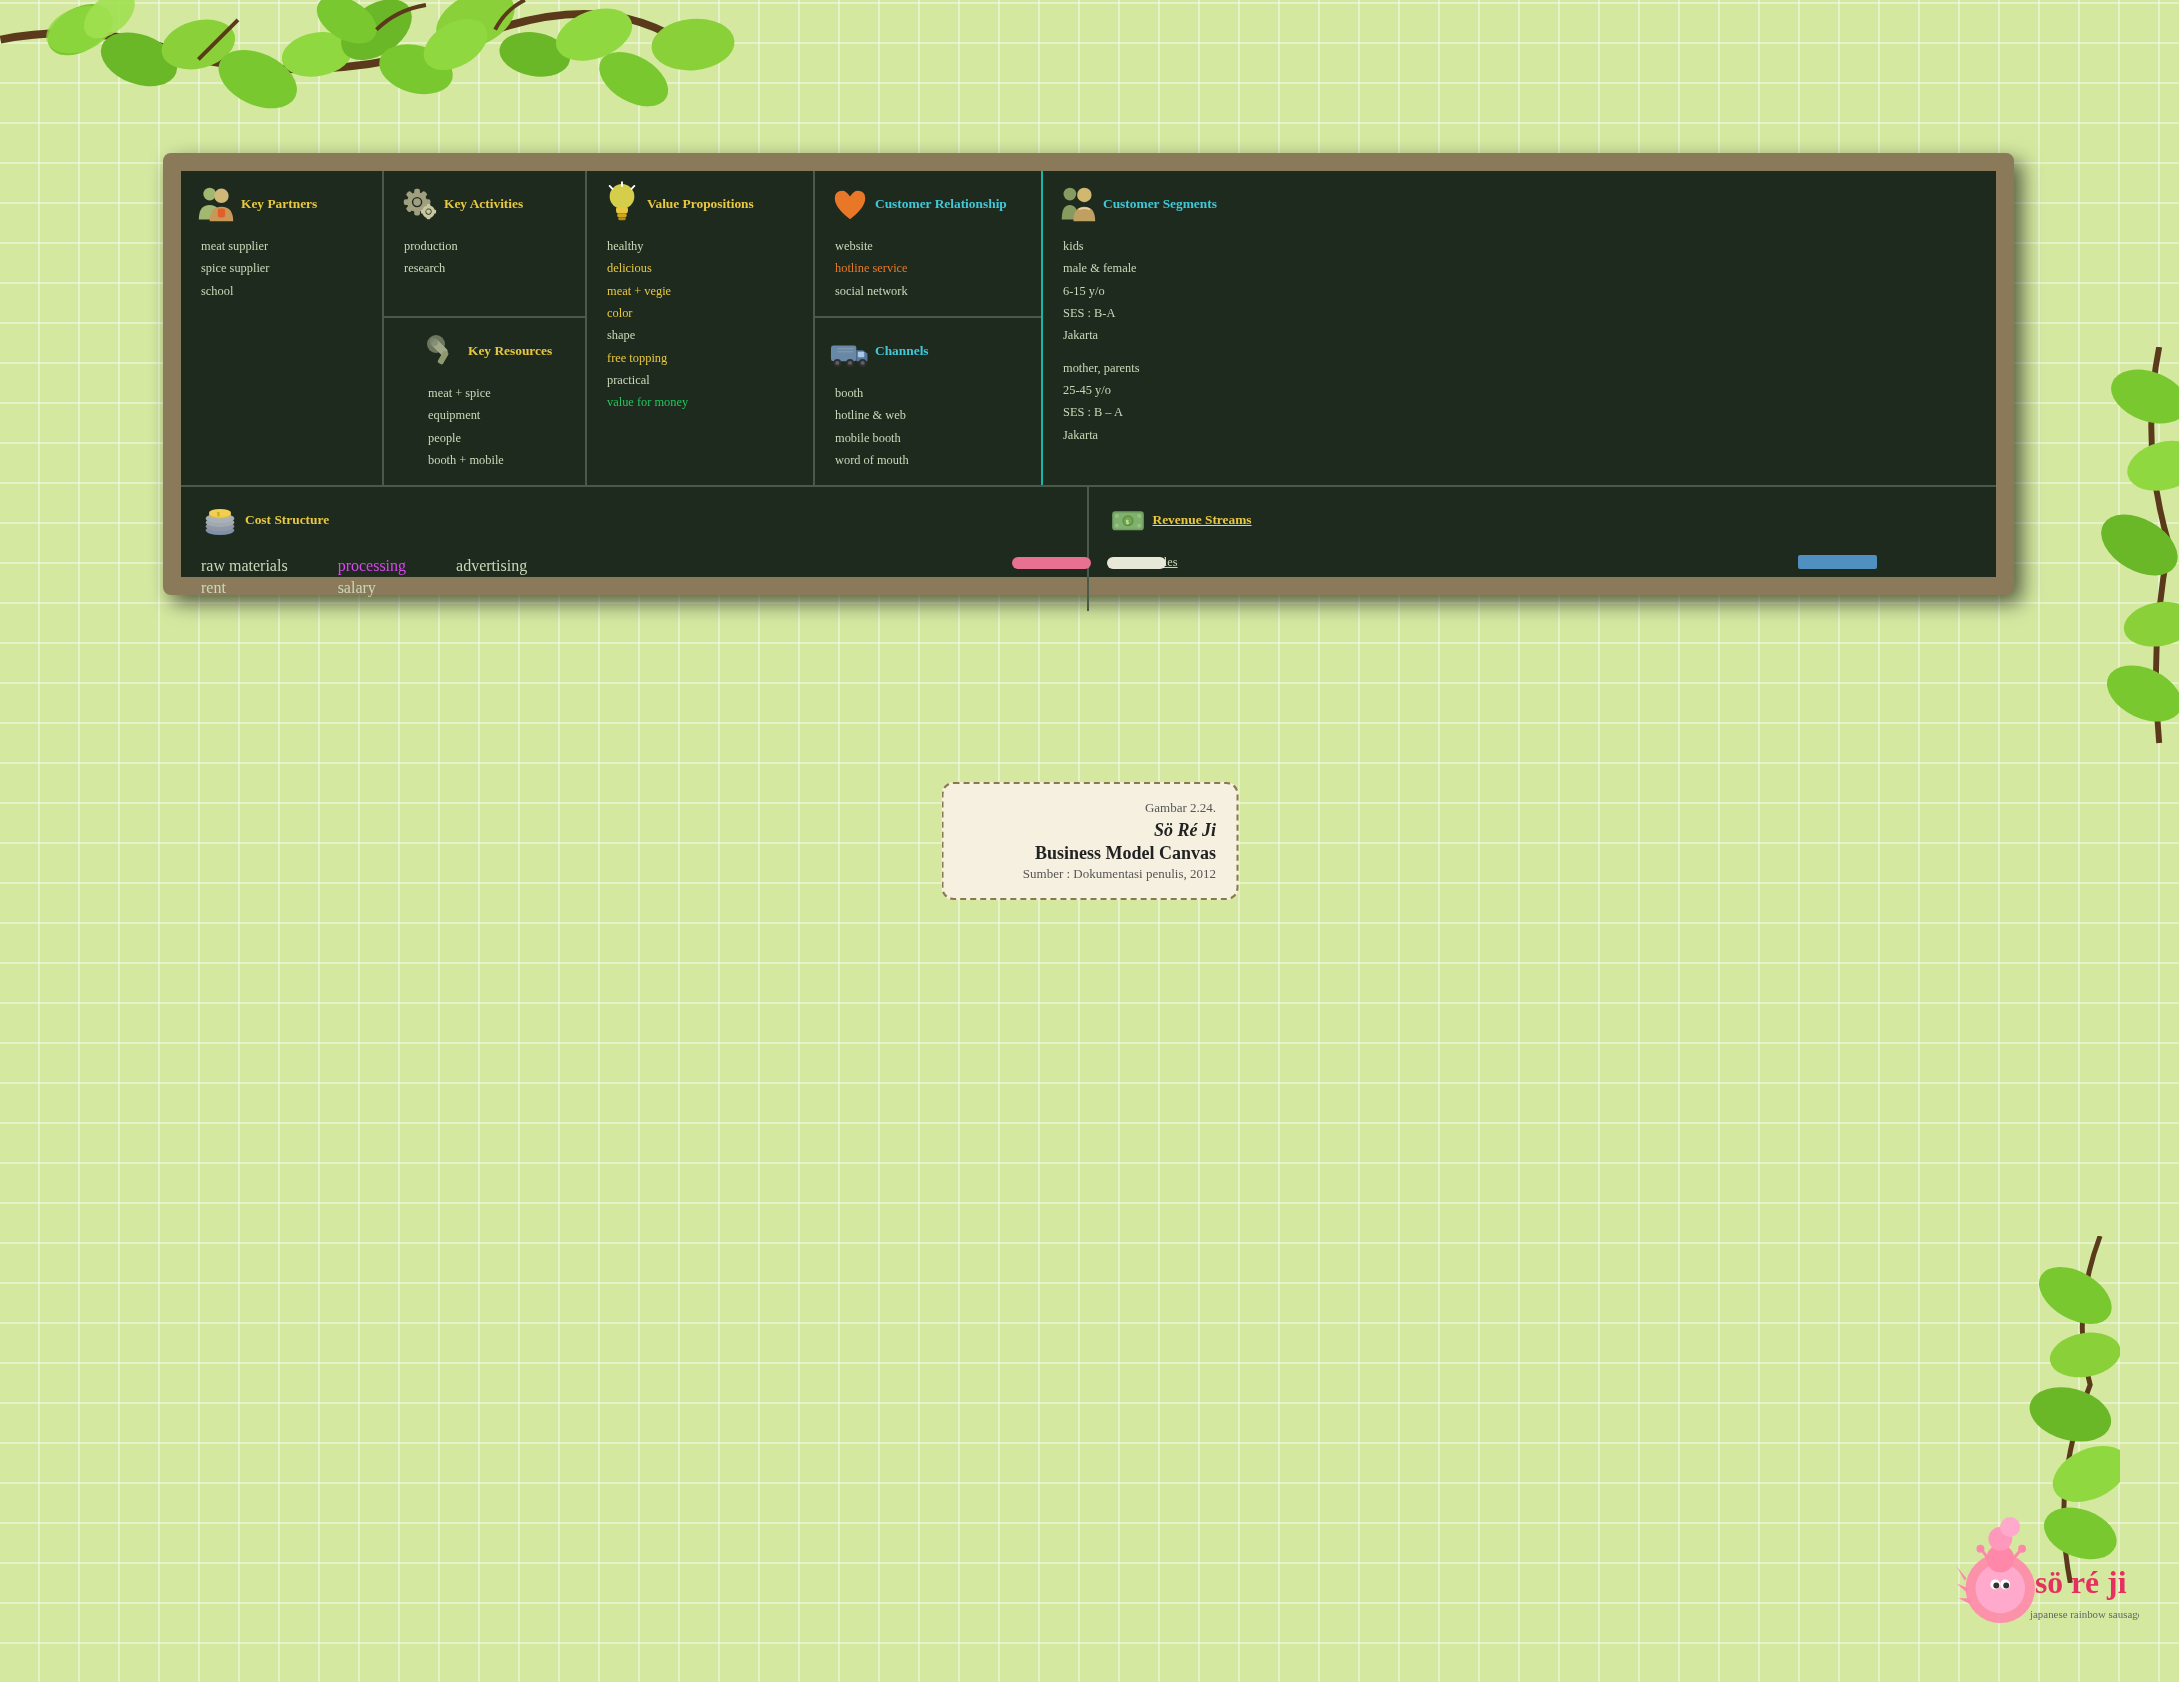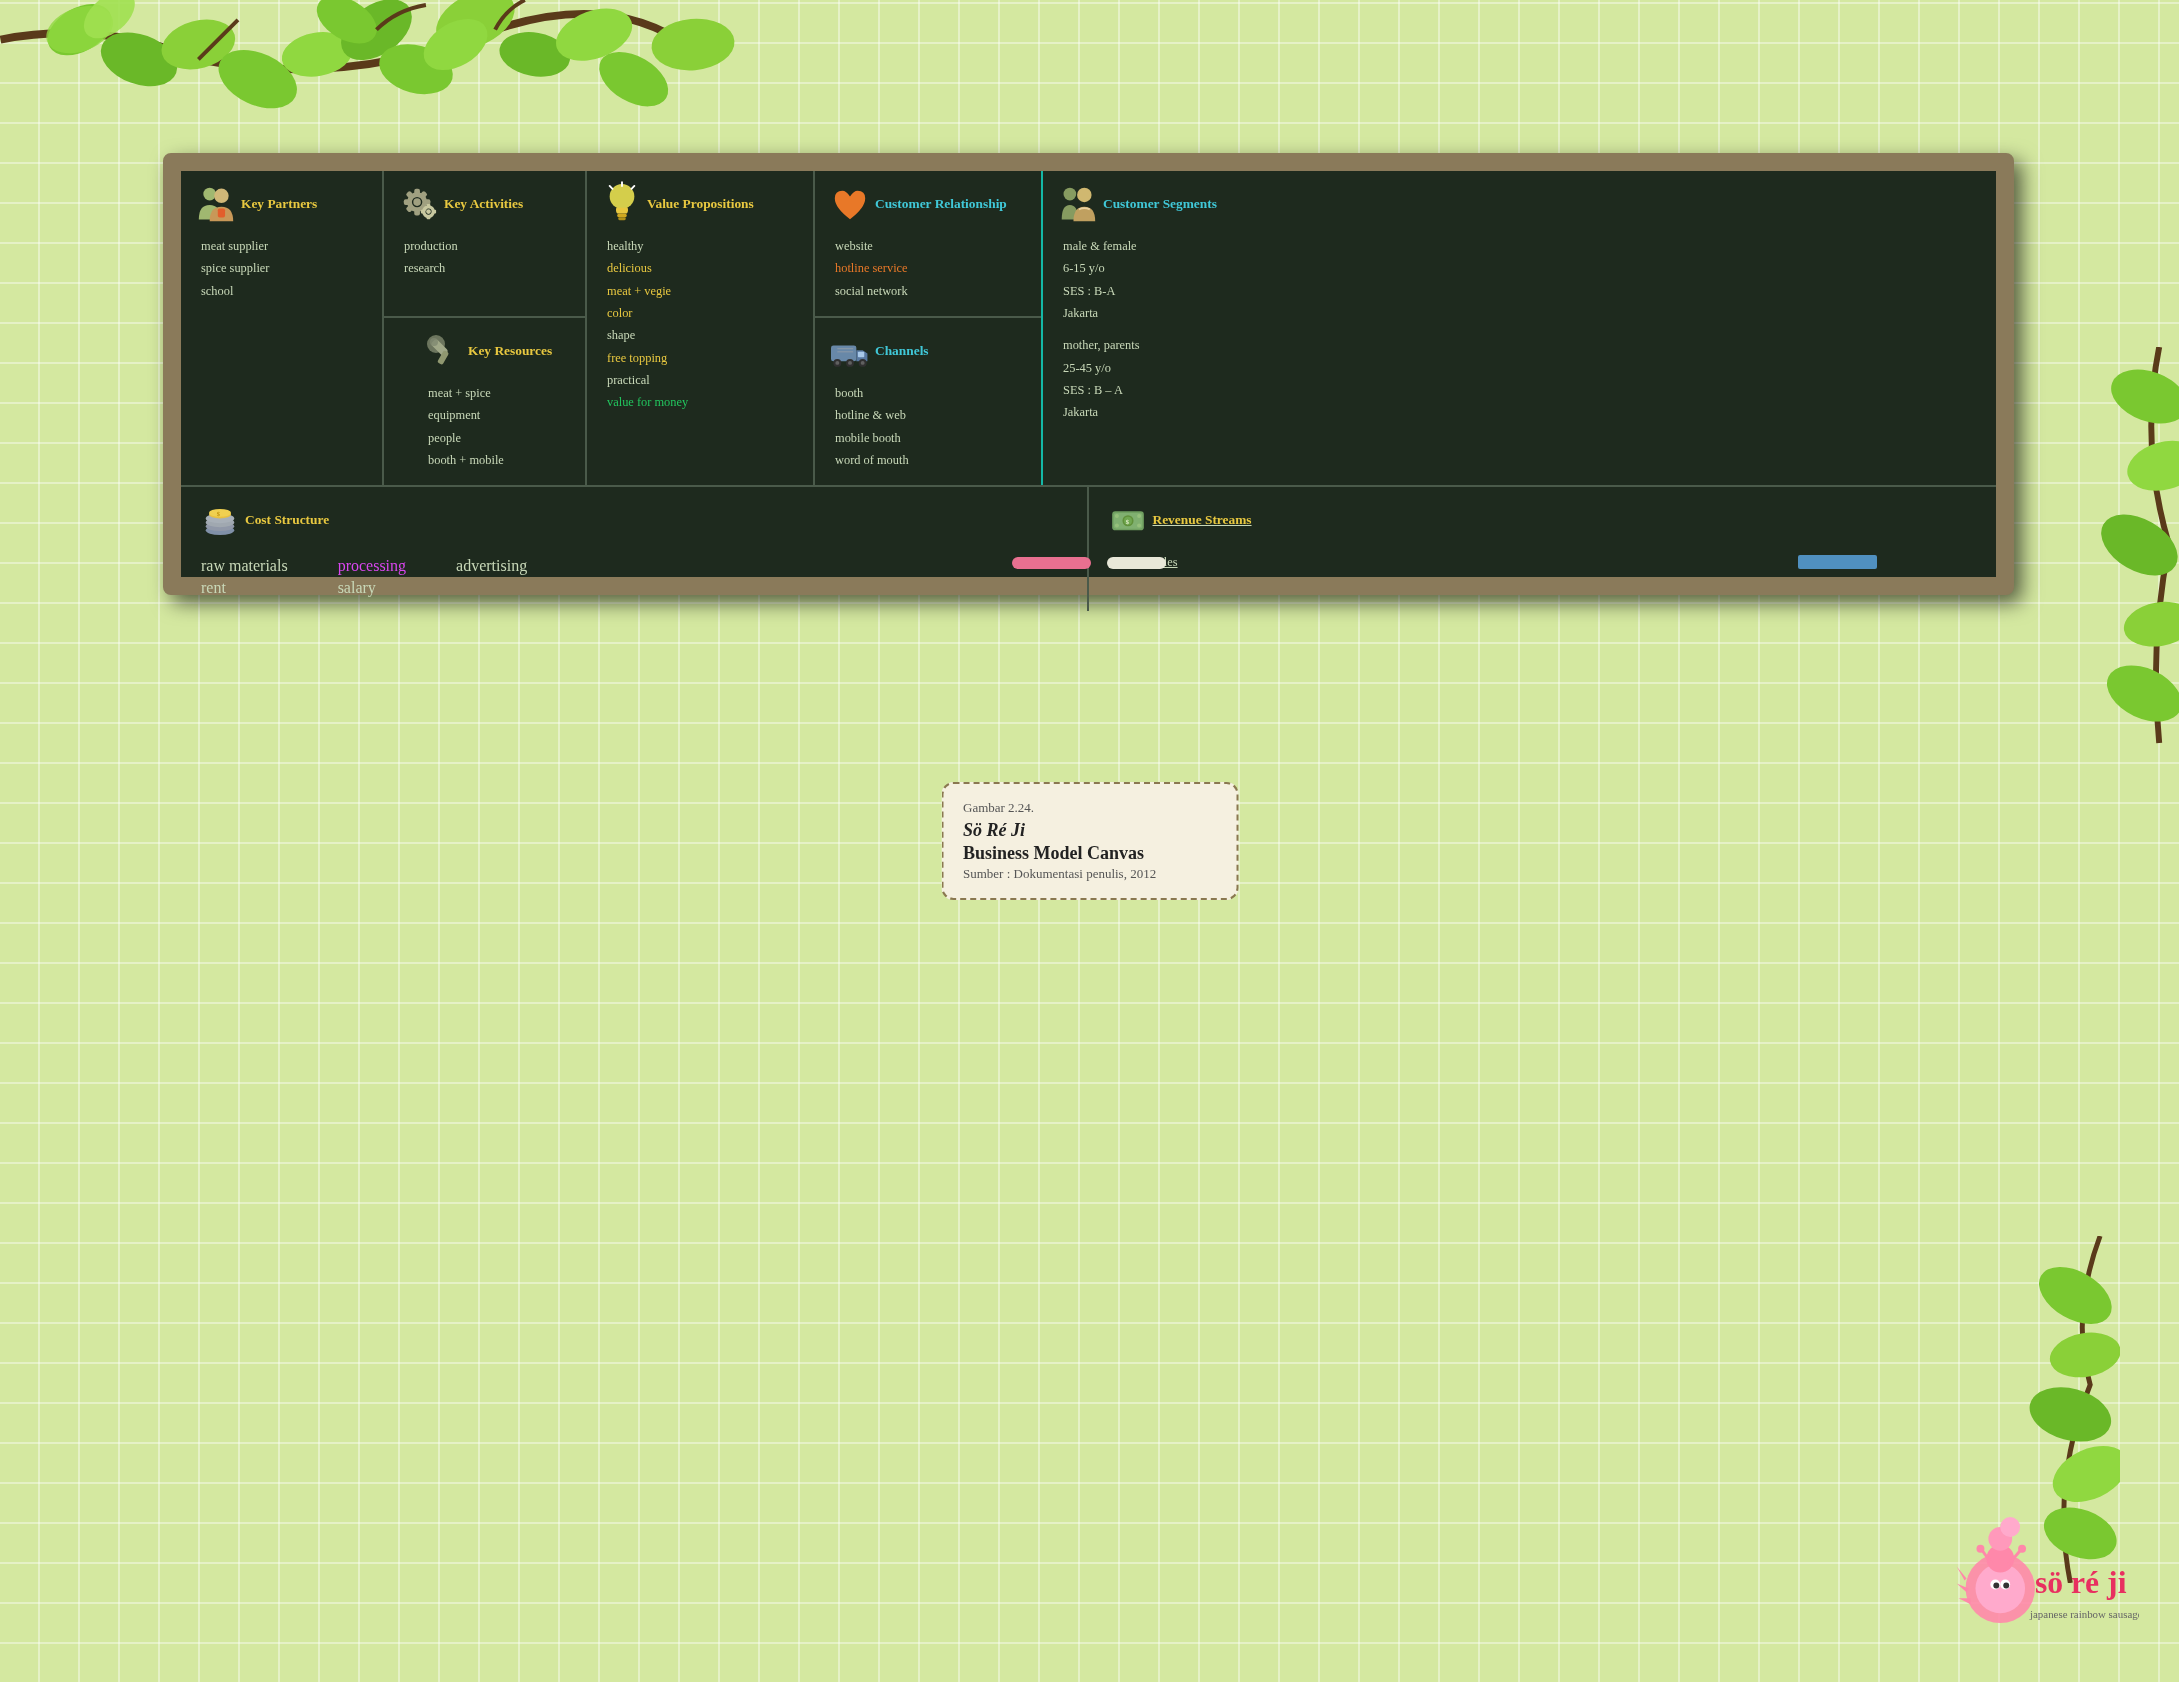--- a/index.html
+++ b/index.html
@@ -103,21 +103,21 @@
     .caption-box {
       position: absolute;
       bottom: 20px;
       left: 50%;
       transform: translateX(-50%);
       width: 297px;
       background: #f5f0e0;
       border: 2px dashed #8a7850;
       border-radius: 12px;
       padding: 16px 20px;
-      text-align: left;
+      text-align: right;
       z-index: 20;
     }
 
     .caption-box .fig-num {
       font-size: 13px;
       color: #555;
       margin-bottom: 4px;
     }
 
     .caption-box .fig-title {
@@ -421,20 +421,21 @@
 
               <circle cx="28" cy="11" r="8" fill="#d0b870"></circle>
               <path d="M 16 40 Q 16 24 28 24 Q 40 24 40 40" fill="#c0a060"></path>
 
               <path d="M 22 27 Q 28 24 34 27" stroke="#e8d0a0" stroke-width="2" fill="none"></path>
             </svg>
           </div>
           <span class="cell-header-title color-cyan">Customer Segments</span>
         </div>
         <div class="cell-body">
+          <div>kids</div>
           <div>male &amp; female</div>
           <div>6-15 y/o</div>
           <div>SES : B-A</div>
           <div>Jakarta</div>
           <div style="margin-top:10px;">mother, parents</div>
           <div>25-45 y/o</div>
           <div>SES : B – A</div>
           <div>Jakarta</div>
         </div>
       </div>

